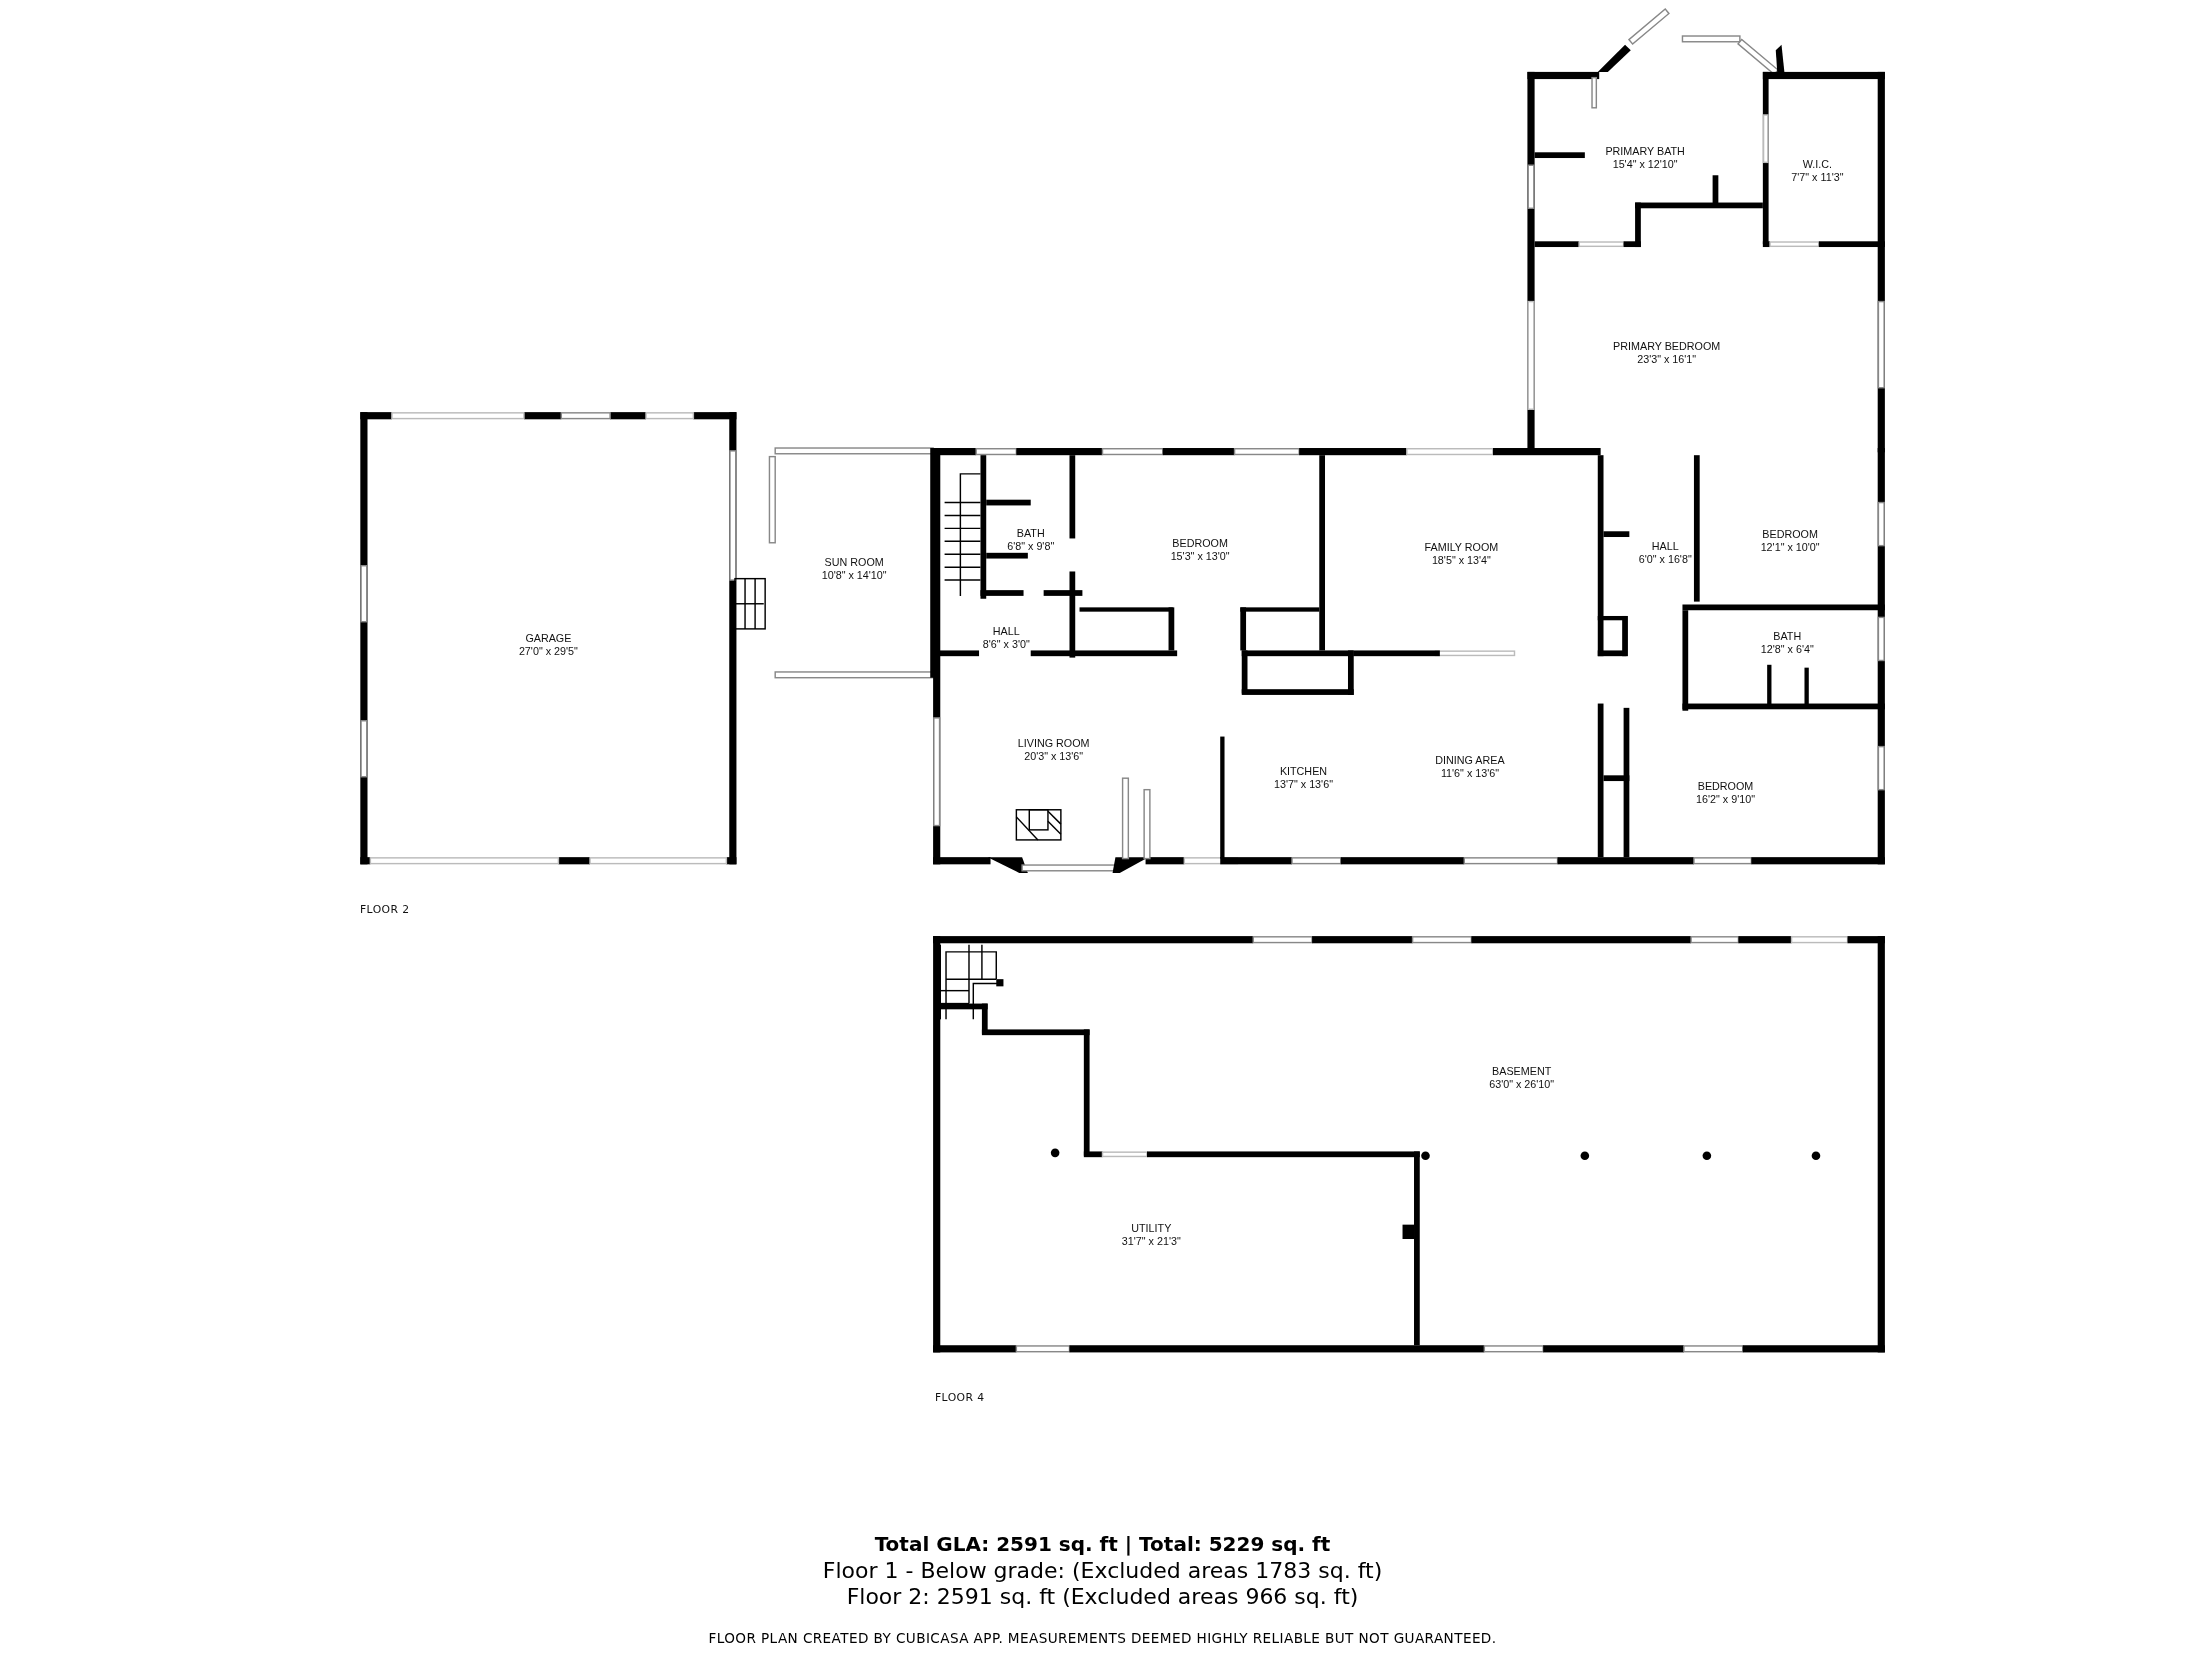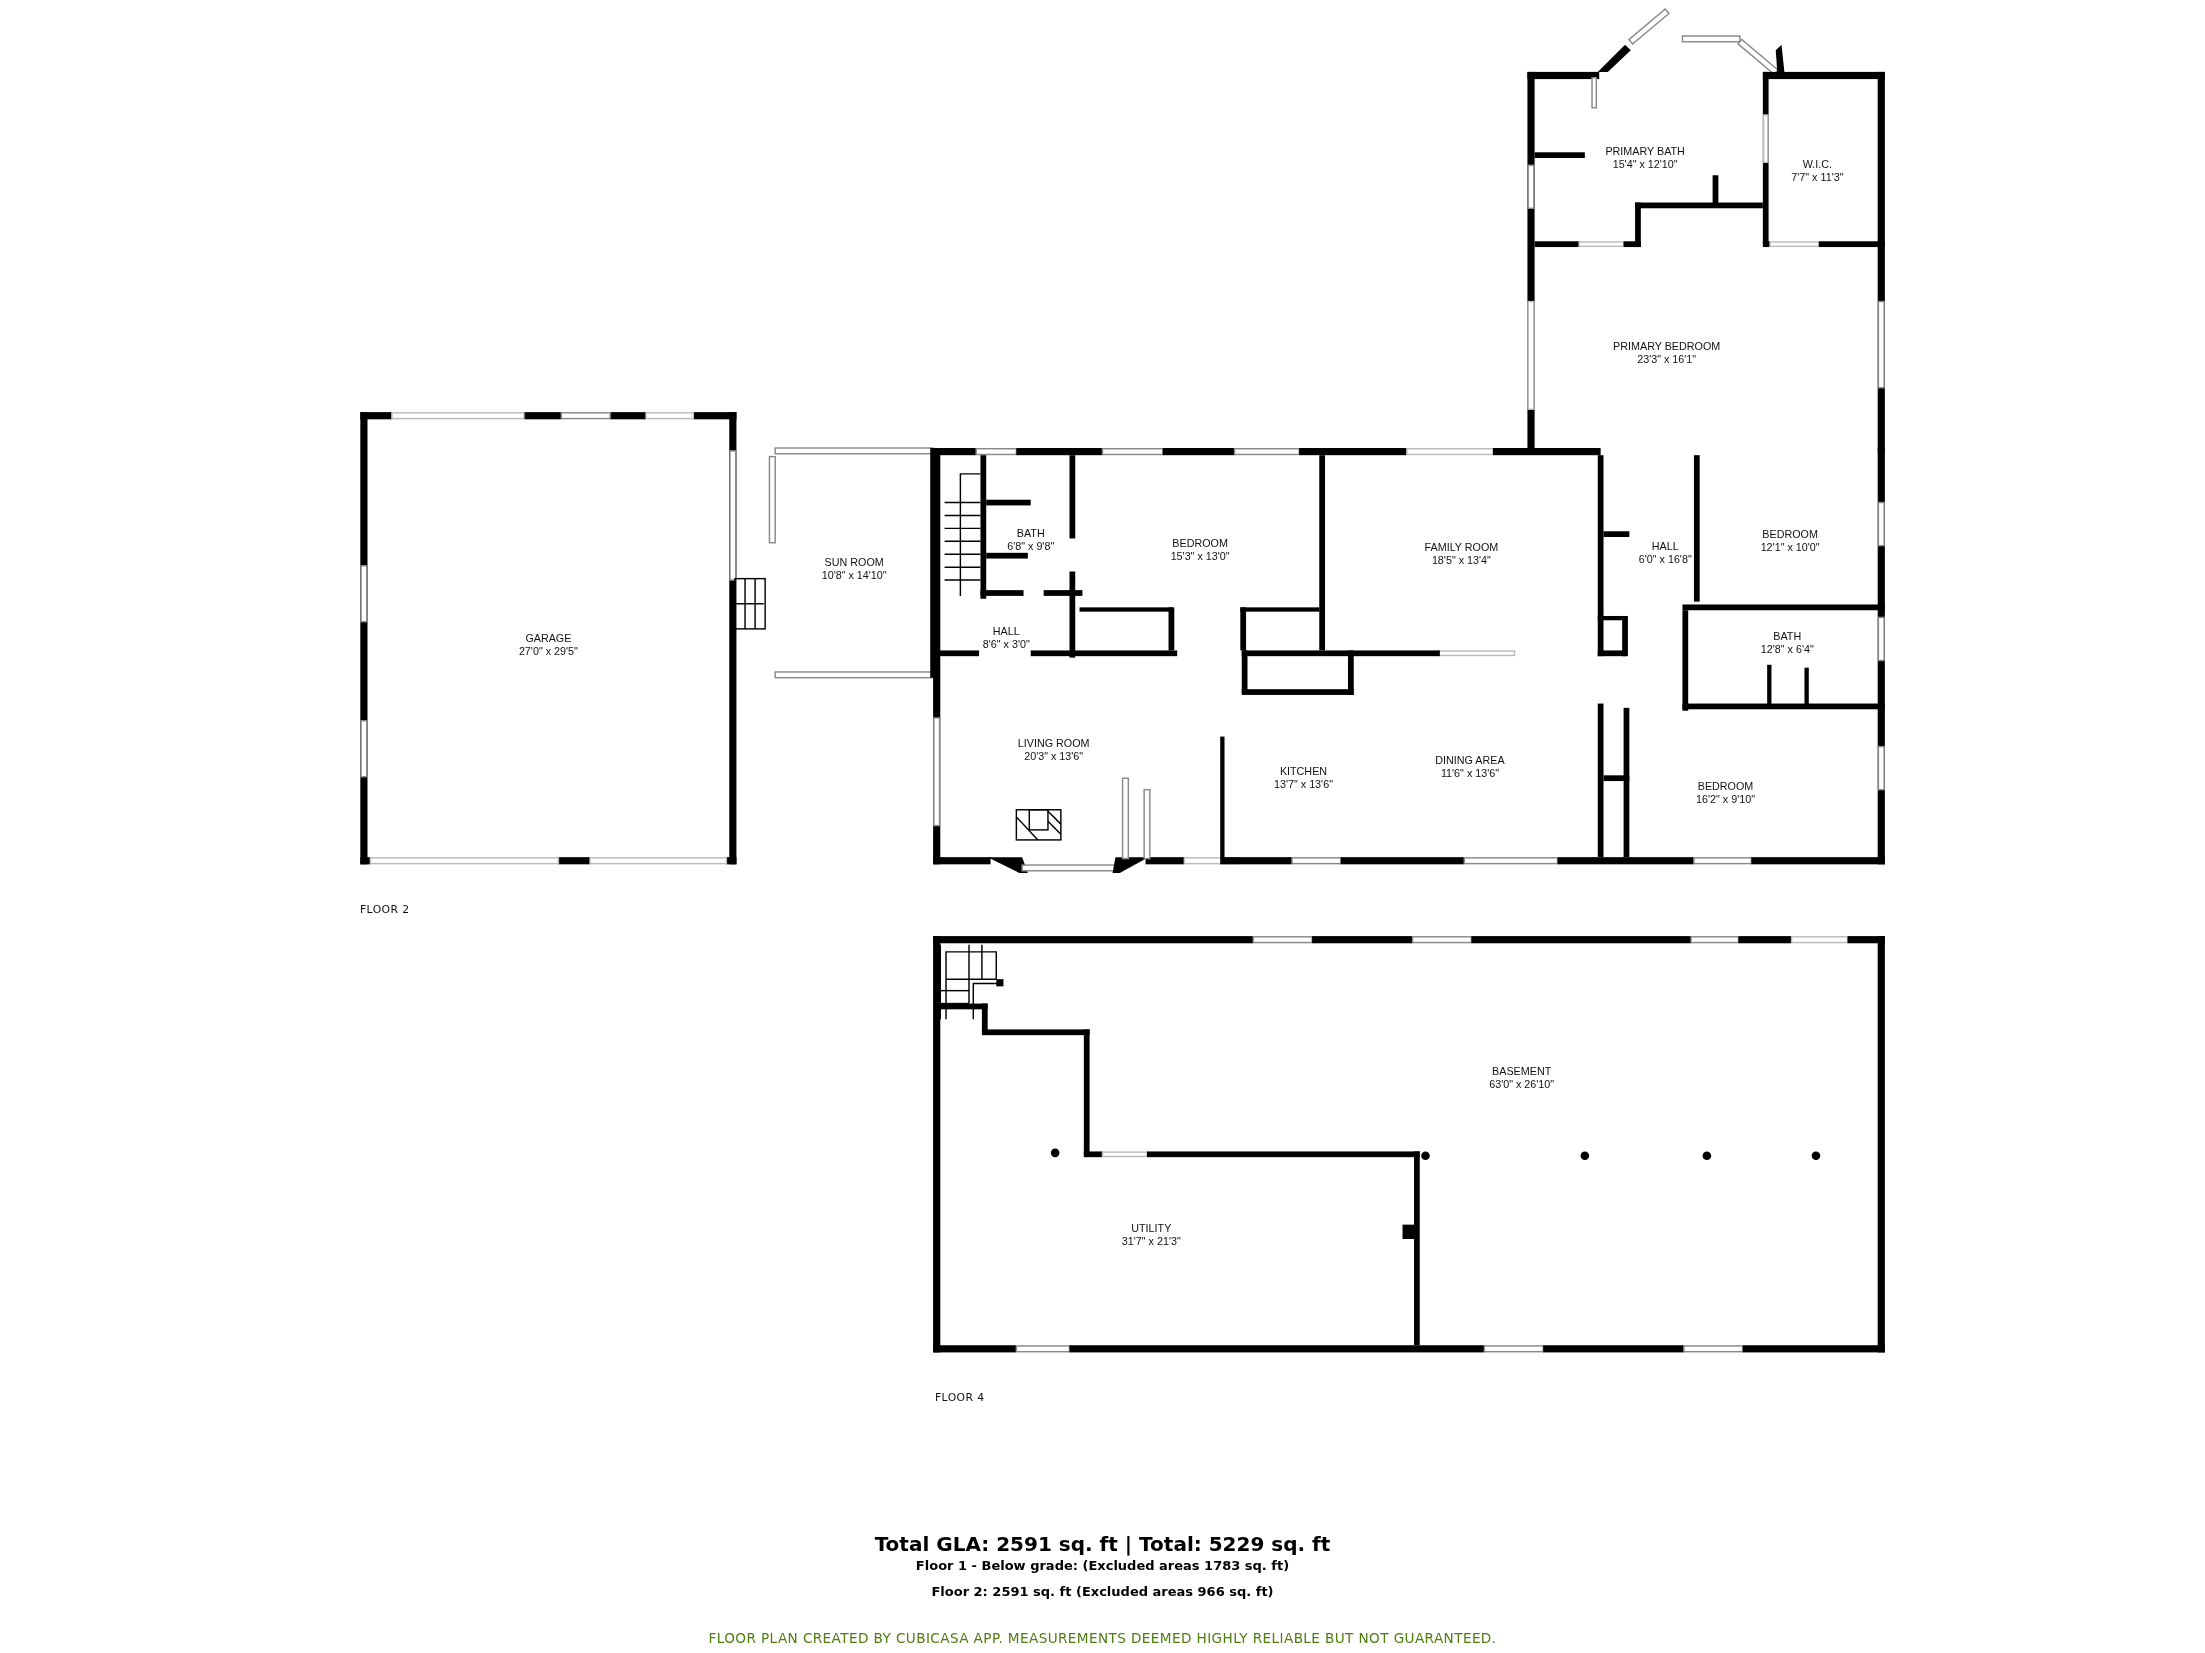--- a/index.html
+++ b/index.html
@@ -8,24 +8,24 @@
   .wall { fill:#000; }
   .thin { fill:none; stroke:#000; stroke-width:2; }
   .win { fill:#fff; stroke:#888; stroke-width:2; }
   .door { fill:#fff; stroke:#bbb; stroke-width:2; }
   .room-name, .room-dim { font-family:"Liberation Sans", sans-serif; fill:#111; text-anchor:middle; }
   .room-name { font-size:15px; }
   .room-dim { font-size:15px; }
   .floor-label { position:absolute; font-family:"DejaVu Sans", sans-serif; font-size:10.8px; color:#111; letter-spacing:0.4px; }
   .footer { position:absolute; left:0; width:2205px; text-align:center; font-family:"DejaVu Sans", sans-serif; color:#000; }
   .footer.total { top:1532px; font-size:20px; font-weight:bold; }
-  .footer.line { font-size:13px;font-weight:bold; }
+  .footer.line { font-size:22px; }
   .footer.l1 { top:1558px; }
   .footer.l2 { top:1584px; }
-  .footer.disclaimer { top:1630px; font-size:13.6px; color:#4d7c0f; letter-spacing:0.4px; }
+  .footer.disclaimer { top:1630px; font-size:13.6px; color:#000000; letter-spacing:0.4px; }
 </style>
 </head>
 <body>
 
 <svg id="plan" width="2205" height="1654" viewBox="0 0 3072 2304">
 
   <g>
 
     <g>
       <rect class="wall" x="502" y="574" width="10" height="630"></rect>

